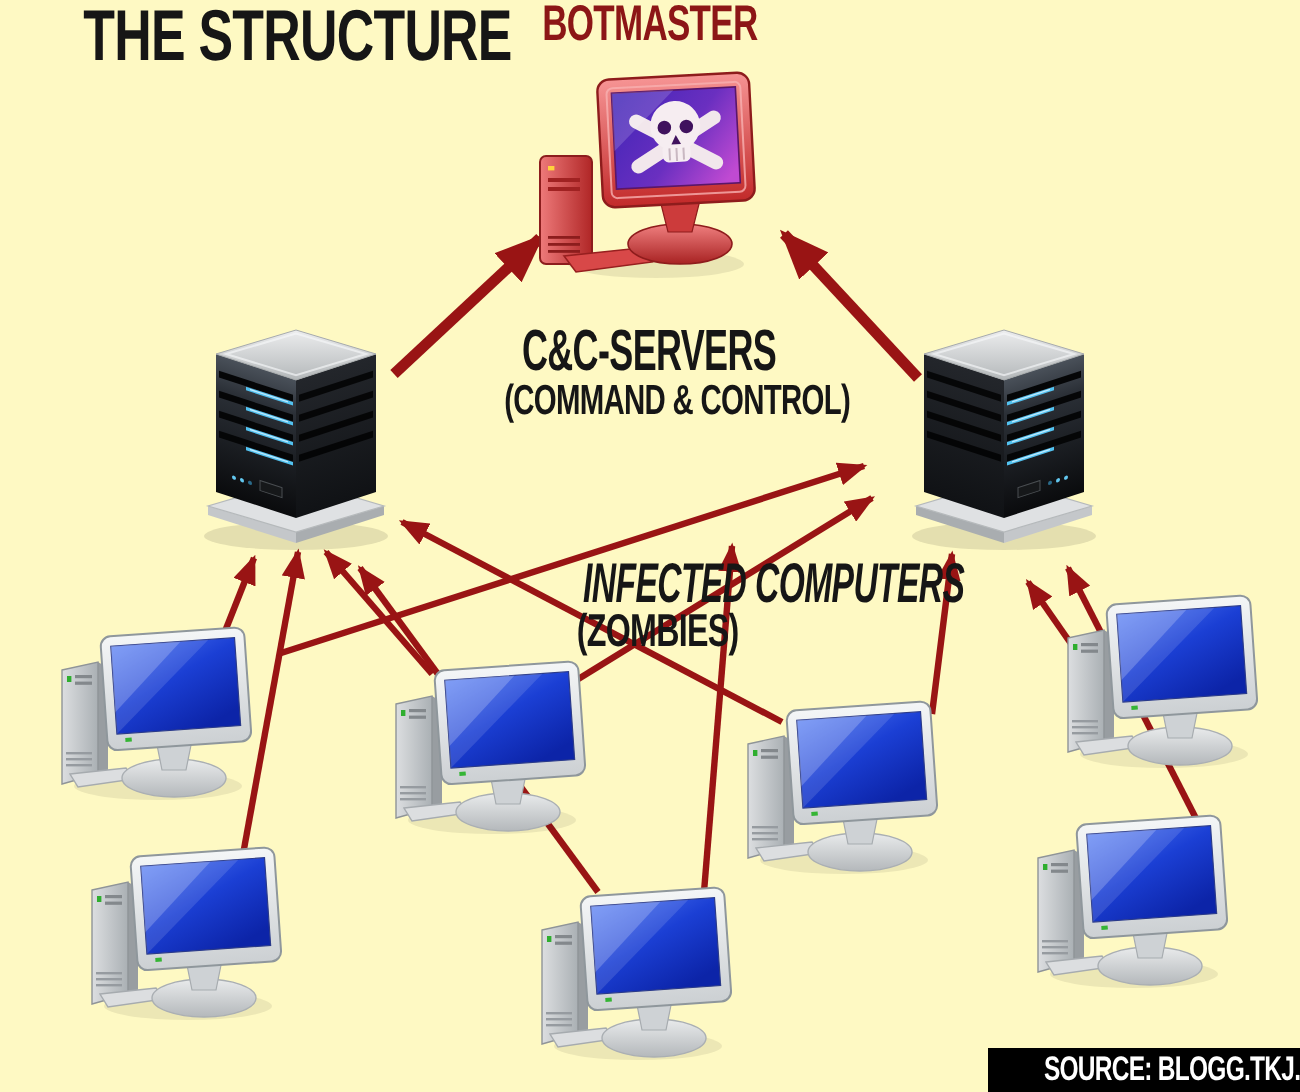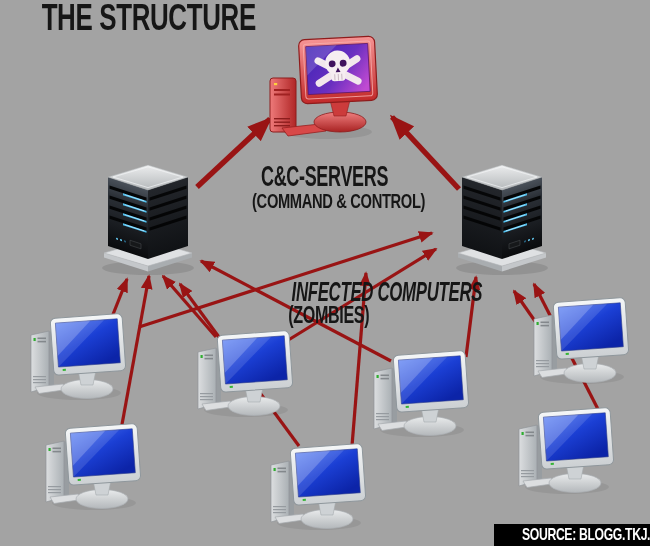--- a/index.html
+++ b/index.html
@@ -1,18 +1,18 @@
 <!DOCTYPE html>
 <html><head>
 <meta charset="utf-8">
 <style>
   html,body { margin:0; padding:0; background:#ffffff; }
   .stage {
     position:relative; width:650px; height:546px; overflow:hidden;
-    background:#a3a3a3; font-family:"Liberation Sans", sans-serif;
+    background:#fef9c3; font-family:"Liberation Sans", sans-serif;
   }
   .scene { position:absolute; left:0; top:0; }
   .lbl {
     position:absolute; text-align:center; font-weight:bold;
     color:#161616; line-height:1; user-select:none;
   }
   .cond { display:inline-block; white-space:nowrap; transform-origin:50% 50%; letter-spacing:-0.5px; }
   .sx72 { transform:scaleX(0.72); }
   .sx70 { transform:scaleX(0.70); }
   .sx62 { transform:scaleX(0.62); }
@@ -205,20 +205,21 @@
     <use href="#pc" x="40" y="423"></use>
     <use href="#pc" x="192" y="330"></use>
     <use href="#pc" x="265" y="443"></use>
     <use href="#pc" x="368" y="350"></use>
     <use href="#pc" x="528" y="297"></use>
     <use href="#pc" x="513" y="407"></use>
   </svg>
 
   <div class="lbl" id="title-l1"><span class="cond sx72">THE STRUCTURE</span></div>
 
+  <div class="lbl" id="botmaster-lbl"><span class="cond sx70">BOTMASTER</span></div>
 
   <div class="lbl" id="cc-l2"><span class="cond sx70">(COMMAND &amp; CONTROL)</span></div>
   <div class="lbl" id="cc-l1"><span class="cond sx62">C&amp;C-SERVERS</span></div>
 
   <div class="lbl" id="inf-l1"><span class="cond sx60">INFECTED COMPUTERS</span></div>
   <div class="lbl" id="inf-l2"><span class="cond sx70">(ZOMBIES)</span></div>
 
   <div id="source-bar"><span class="cond sx72">SOURCE: BLOGG.TKJ.SE</span></div>
 
 </div>

